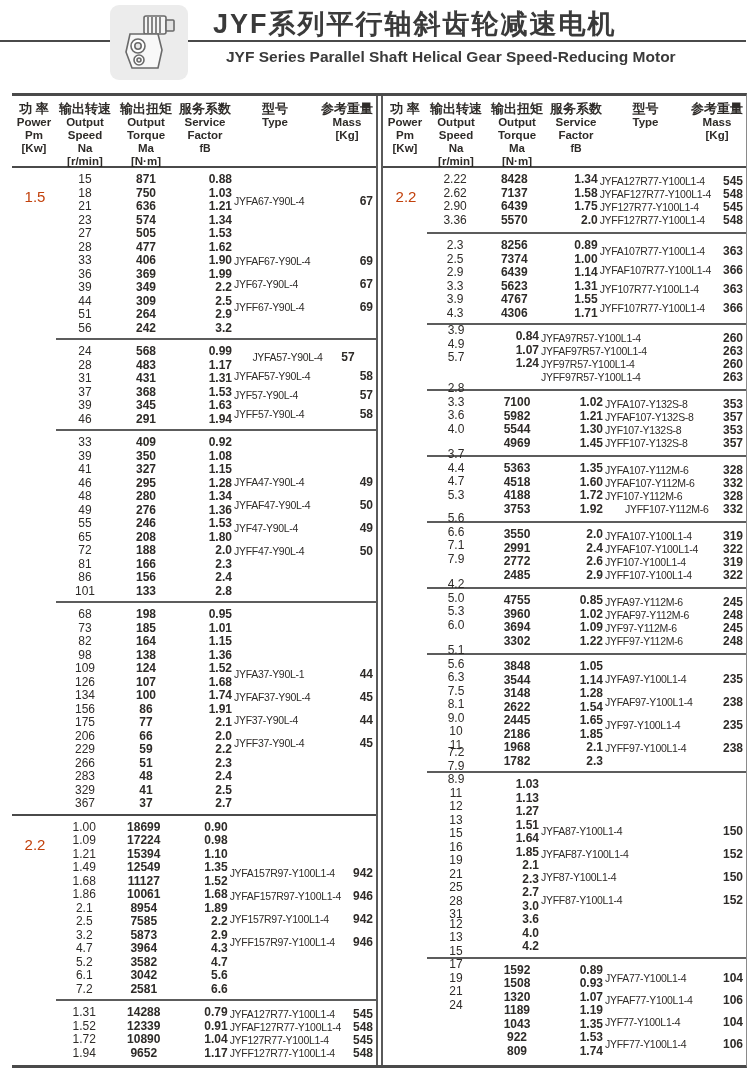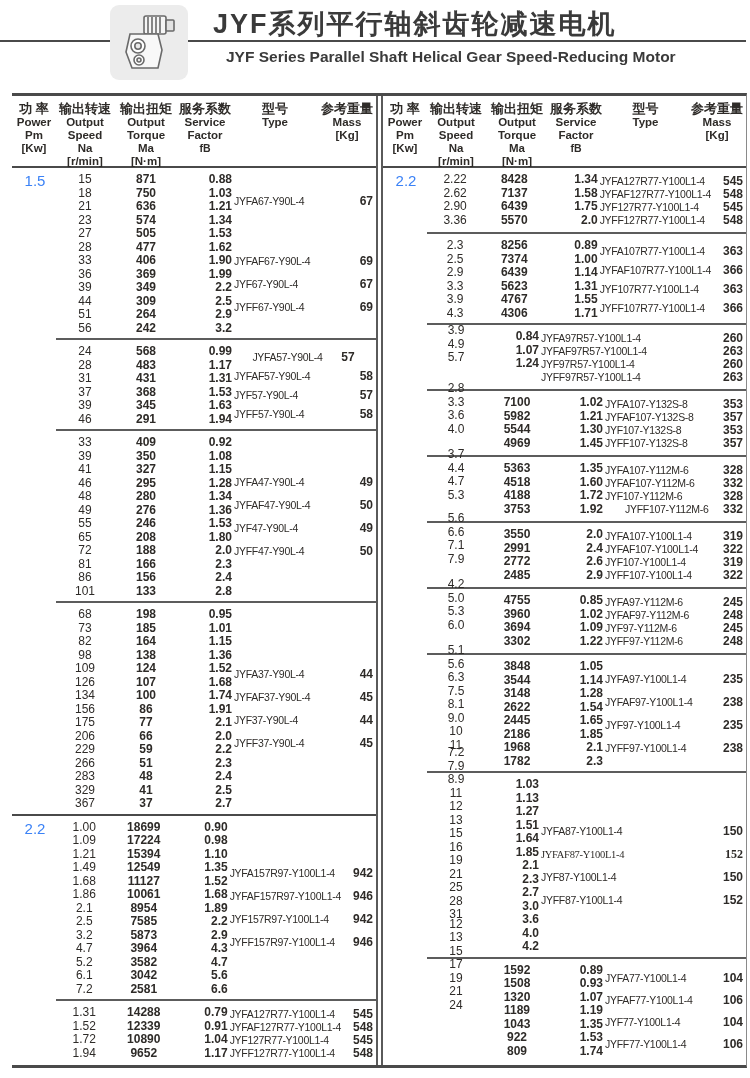--- a/index.html
+++ b/index.html
@@ -29,21 +29,21 @@
   .hc-power{width:44px;}
   .hc-speed{width:58px;}
   .hc-torque{width:64px;}
   .hc-factor{width:54px;}
   .hc-factor div:nth-child(4){font-size:10.5px;}
   .hc-type{flex:1;}
   .hc-mass{width:58px;}
   
   .section{position:relative;}
   .section.sec-border{border-top:2px solid #4a4a4a;}
-  .power-label{position:absolute;left:2px;top:4px;width:42px;text-align:center;font-size:15px;color:#3b82f6;}
+  .power-label{position:absolute;left:2px;top:20px;width:42px;text-align:center;font-size:15px;color:#c2410c;}
   .blocks{margin-left:44px;}
   .block{display:flex;padding:5px 0 3px 0;position:relative;}
   .block.blk-border{border-top:2px solid #5c5c5c;}
   .col{display:flex;flex-direction:column;}
   .col-speed{width:58px;text-align:center;font-size:12px;position:relative;z-index:3;}
   .col-torque{width:64px;text-align:center;font-size:12px;font-weight:bold;}
   .col-factor{width:54px;text-align:right;font-size:12px;font-weight:bold;}
   .col-tm{flex:1;justify-content:center;padding:0 3px 0 2px;}
   .num{height:13.5px;line-height:13.5px;white-space:nowrap;}
   .tm-row{display:flex;justify-content:space-between;align-items:baseline;}
@@ -336,21 +336,21 @@
               <div class="num">2.1</div>
               <div class="num">2.0</div>
               <div class="num">2.2</div>
               <div class="num">2.3</div>
               <div class="num">2.4</div>
               <div class="num">2.5</div>
               <div class="num">2.7</div>
             </div>
             <div class="col col-tm">
               <div class="tm-row" style="line-height: 23px;">
-                <span class="tm-type">JYFA37-Y90L-4</span>
+                <span class="tm-type">JYFA37-Y90L-1</span>
                 <span class="tm-mass">44</span>
               </div>
               <div class="tm-row" style="line-height: 23px;">
                 <span class="tm-type">JYFAF37-Y90L-4</span>
                 <span class="tm-mass">45</span>
               </div>
               <div class="tm-row" style="line-height: 23px;">
                 <span class="tm-type">JYF37-Y90L-4</span>
                 <span class="tm-mass">44</span>
               </div>
@@ -859,21 +859,21 @@
               <div class="num">3.0</div>
               <div class="num">3.6</div>
               <div class="num">4.0</div>
               <div class="num">4.2</div>
             </div>
             <div class="col col-tm">
               <div class="tm-row" style="line-height: 23px;">
                 <span class="tm-type">JYFA87-Y100L1-4</span>
                 <span class="tm-mass">150</span>
               </div>
-              <div class="tm-row" style="line-height: 23px; font-family: Liberation Serif, serif;">
+              <div class="tm-row" style="line-height: 23px;">
                 <span class="tm-type">JYFAF87-Y100L1-4</span>
                 <span class="tm-mass">152</span>
               </div>
               <div class="tm-row" style="line-height: 23px;">
                 <span class="tm-type">JYF87-Y100L1-4</span>
                 <span class="tm-mass">150</span>
               </div>
               <div class="tm-row" style="line-height: 23px;">
                 <span class="tm-type">JYFF87-Y100L1-4</span>
                 <span class="tm-mass">152</span>

